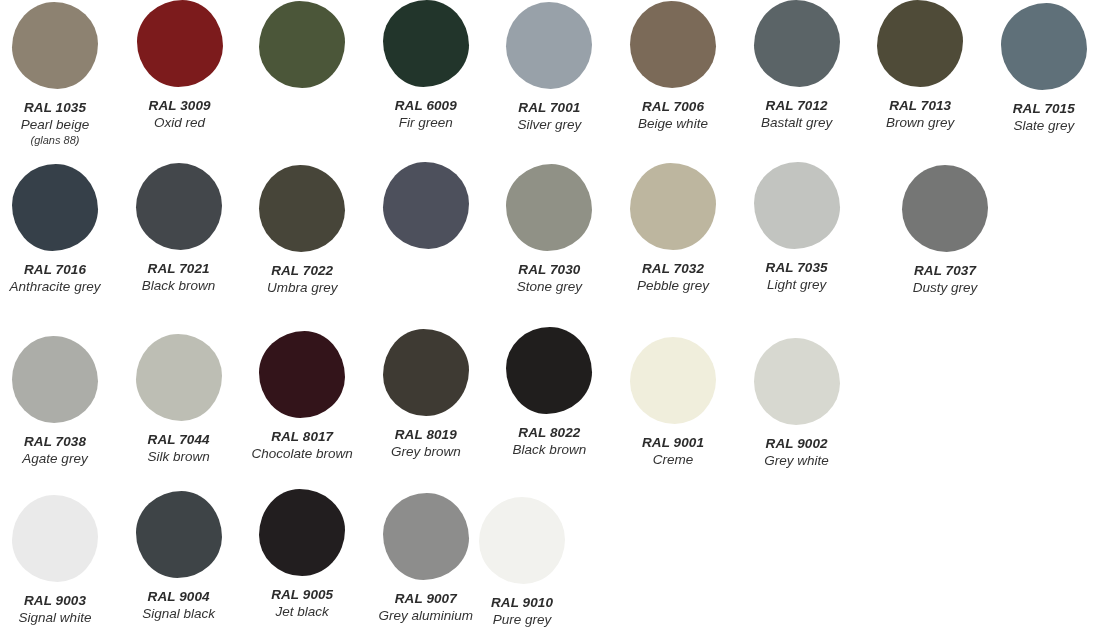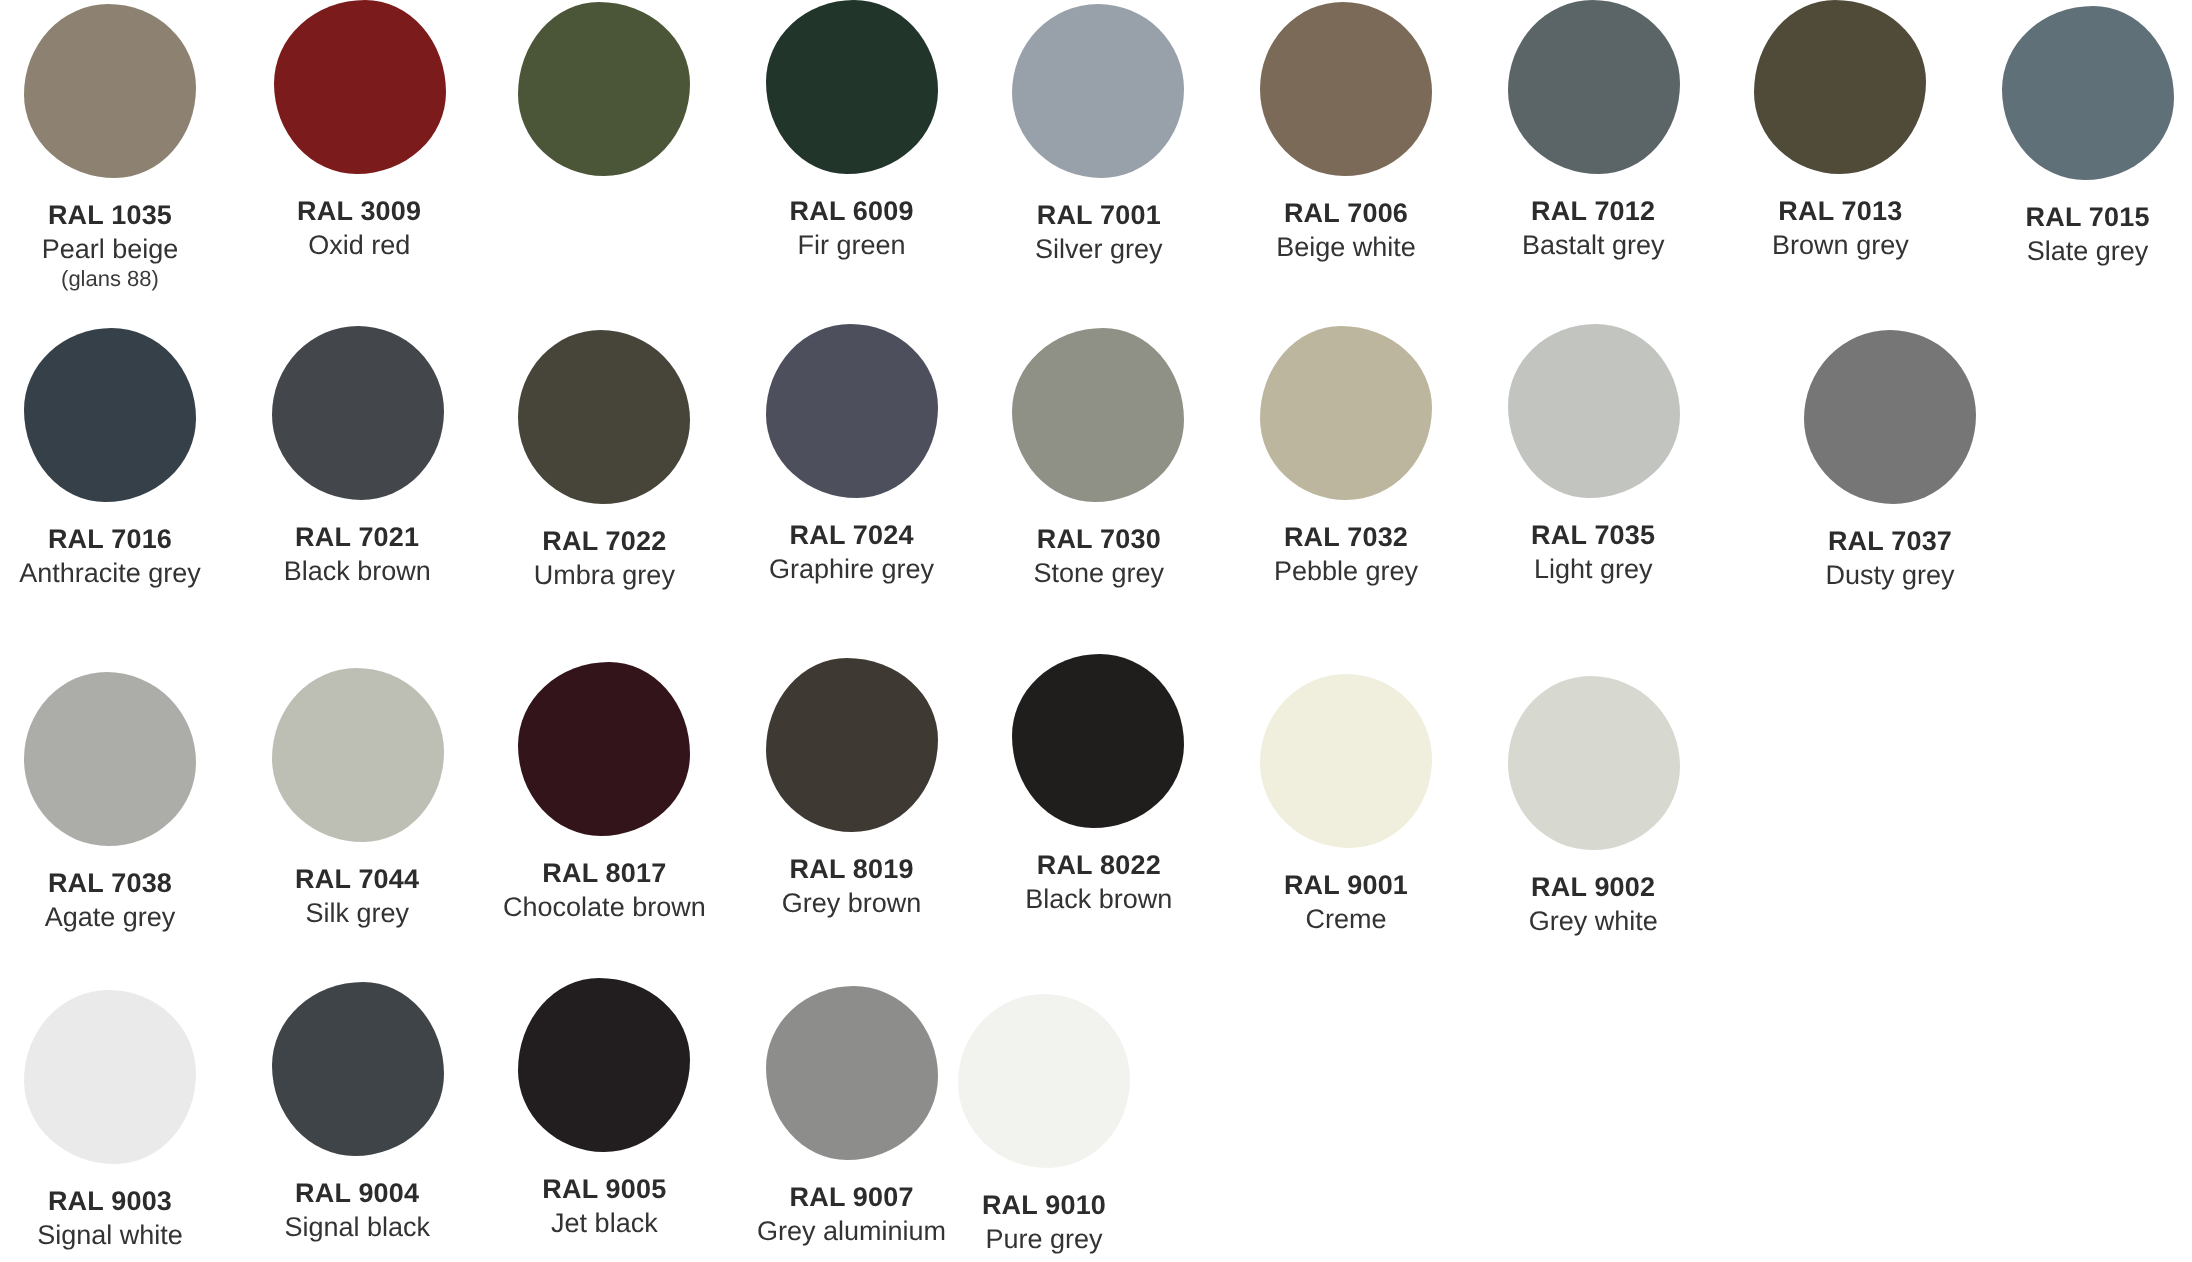--- a/index.html
+++ b/index.html
@@ -14,20 +14,21 @@
     overflow: hidden;
     font-family: "Liberation Sans", "DejaVu Sans", sans-serif;
     color: #2b2b2b;
     -webkit-font-smoothing: antialiased;
   }
 
   #chart {
     position: relative;
     width: 1096px;
     height: 631px;
+    font-style: italic;
   }
 
   .swatch-row {
     position: absolute;
     left: 0;
     width: 1096px;
     height: 160px;
   }
 
   .swatch-cell {
@@ -202,24 +203,20 @@
         </div>
         <div class="labels" style="top: 103px;">
           <div class="code">RAL 7022</div>
           <div class="name">Umbra grey</div>
         </div>
       </div>
       <div class="swatch-cell" style="left: 363.8px;">
         <div class="blob-wrap">
           <div class="blob b0" title="#4D505C" style="background: rgb(77, 80, 92); top: 2px;"></div>
         </div>
-        <div class="labels" style="top: 100px;">
-          <div class="code">RAL 7024</div>
-          <div class="name">Graphire grey</div>
-        </div>
       </div>
       <div class="swatch-cell" style="left: 487.4px;">
         <div class="blob-wrap">
           <div class="blob b1" title="#909186" style="background: rgb(144, 145, 134); top: 4px;"></div>
         </div>
         <div class="labels" style="top: 102px;">
           <div class="code">RAL 7030</div>
           <div class="name">Stone grey</div>
         </div>
       </div>
@@ -260,21 +257,21 @@
           <div class="code">RAL 7038</div>
           <div class="name">Agate grey</div>
         </div>
       </div>
       <div class="swatch-cell" style="left: 116.6px;">
         <div class="blob-wrap">
           <div class="blob b0" title="#BDBEB4" style="background: rgb(189, 190, 180); top: 14px;"></div>
         </div>
         <div class="labels" style="top: 112px;">
           <div class="code">RAL 7044</div>
-          <div class="name">Silk grey</div>
+          <div class="name">Silk brown</div>
         </div>
       </div>
       <div class="swatch-cell" style="left: 240.2px;">
         <div class="blob-wrap">
           <div class="blob b1" title="#33141A" style="background: rgb(51, 20, 26); top: 11px;"></div>
         </div>
         <div class="labels" style="top: 109px;">
           <div class="code">RAL 8017</div>
           <div class="name">Chocolate brown</div>
         </div>

